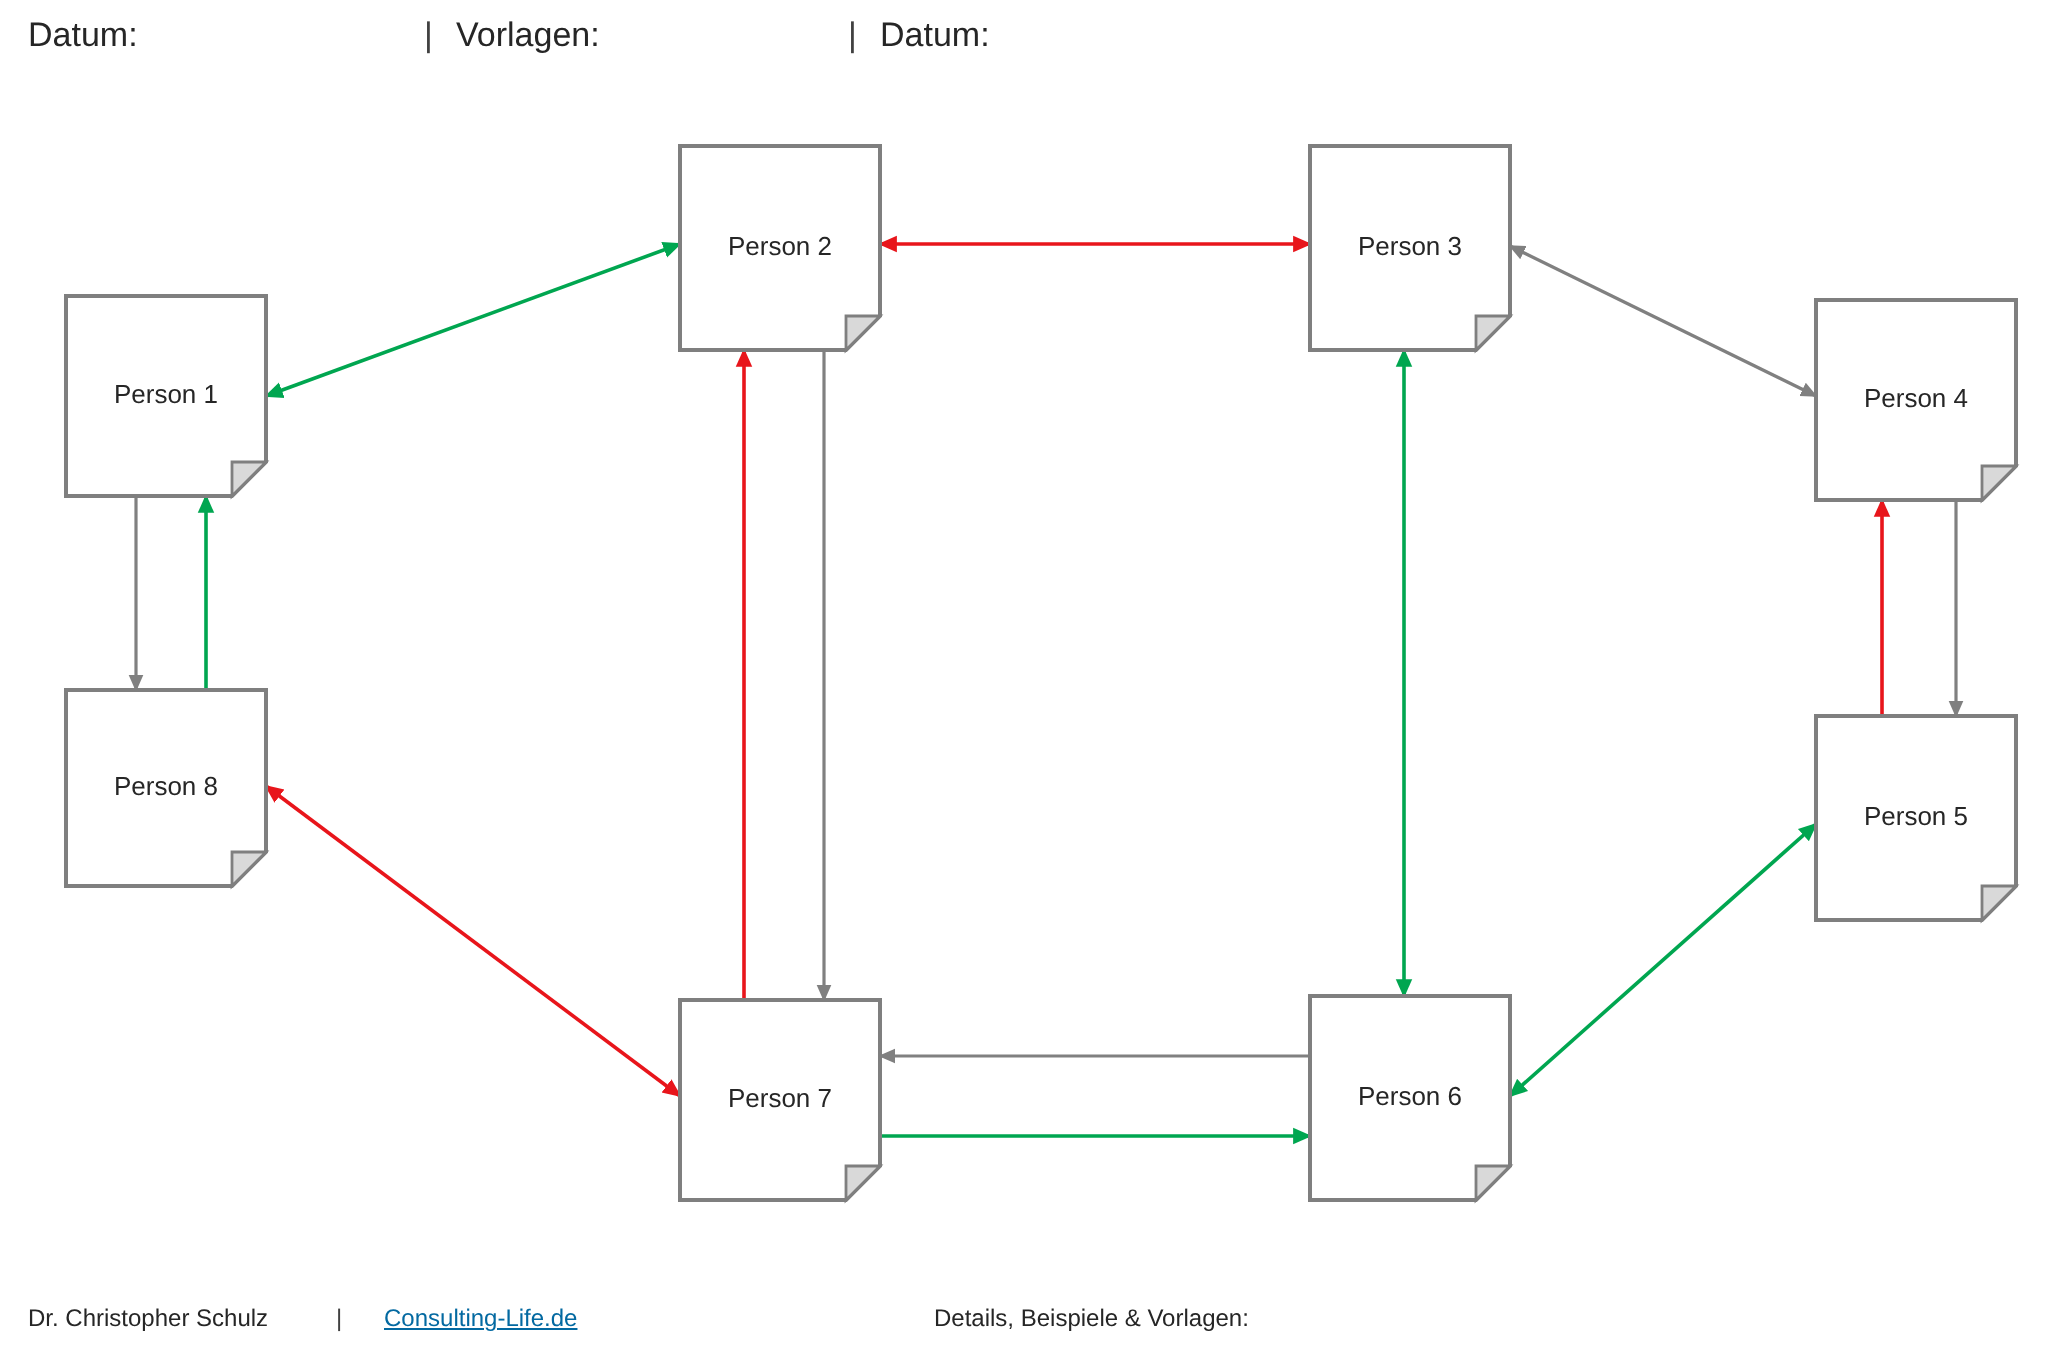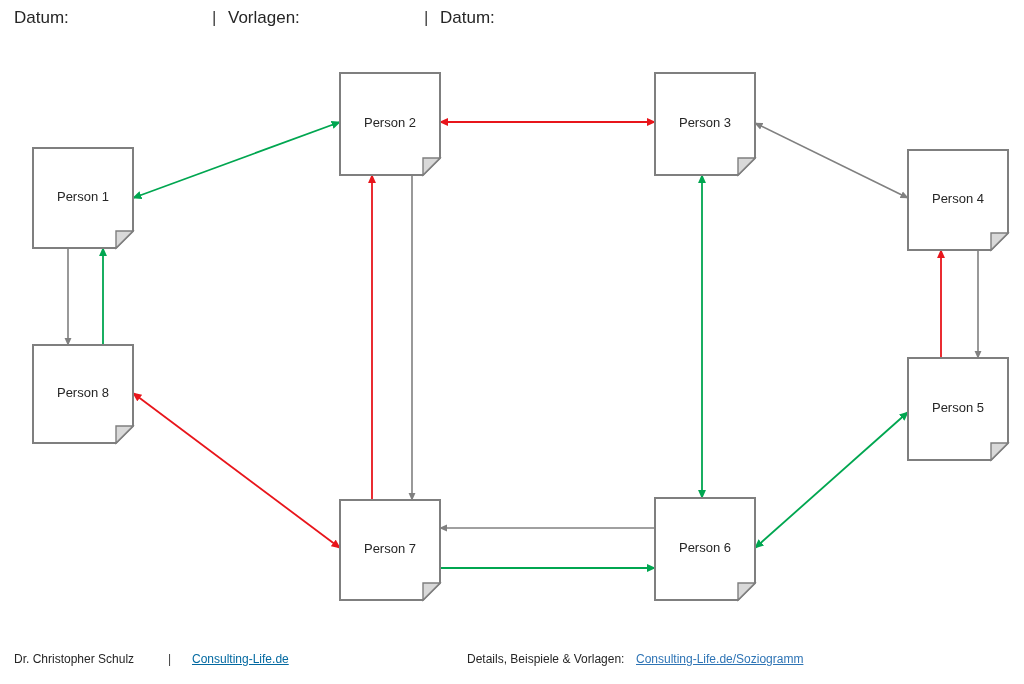--- a/index.html
+++ b/index.html
@@ -183,16 +183,15 @@
           <text x="83" y="394" class="node-label">Person 8</text>
         </g>
       </g>
   </svg>
 
   <div class="footer">
     <span class="f-item f-author">Dr. Christopher Schulz</span>
     <span class="f-item f-sep">|</span>
     <a class="f-item f-link1" href="#">Consulting-Life.de</a>
     <span class="f-item f-details">Details, Beispiele &amp; Vorlagen:</span>
-    <a class="f-item f-link2" href="#">Consulting-Life.de/Soziogramm</a>
   </div>
 
 </div>
 
 </body></html>

